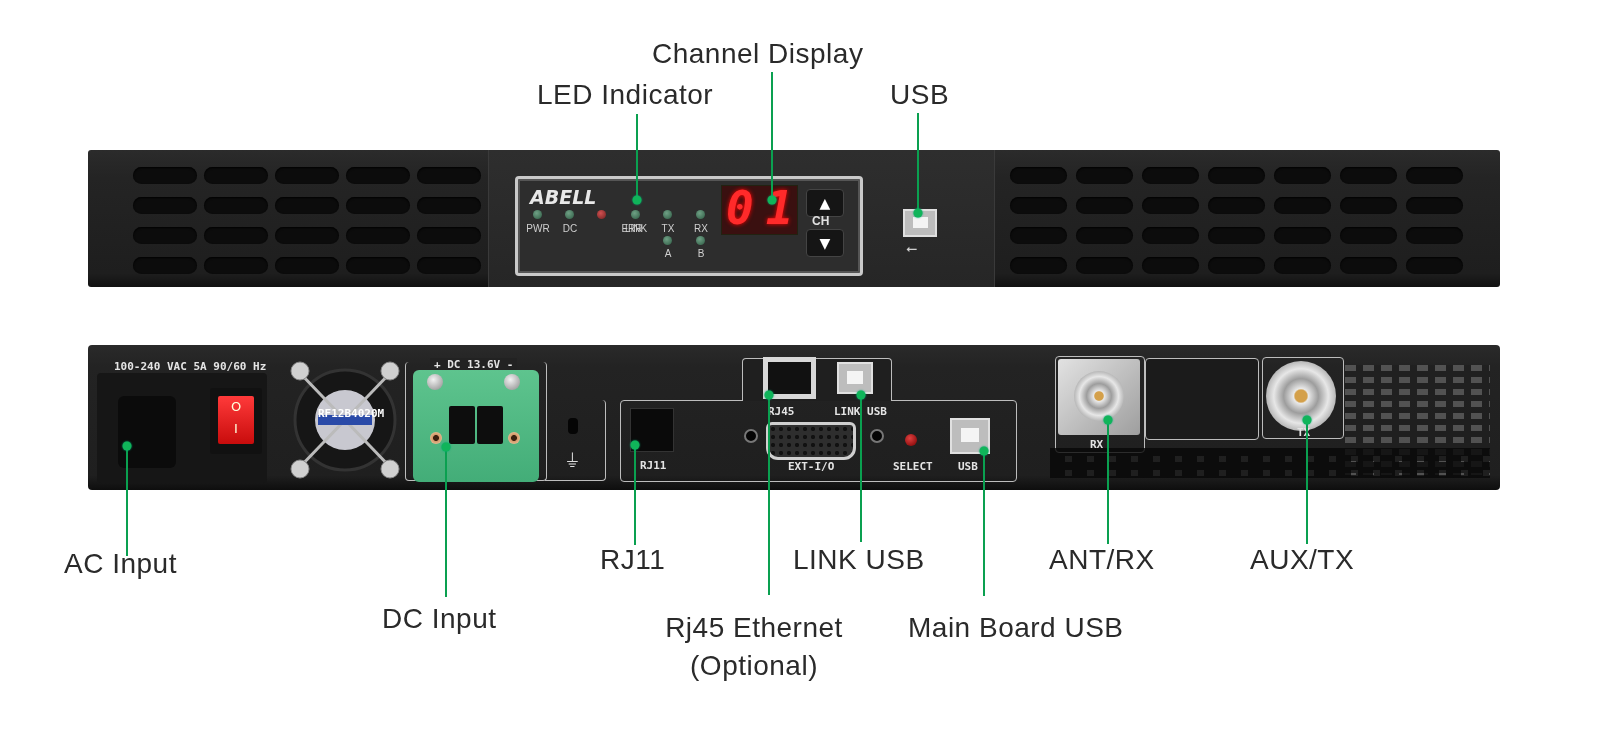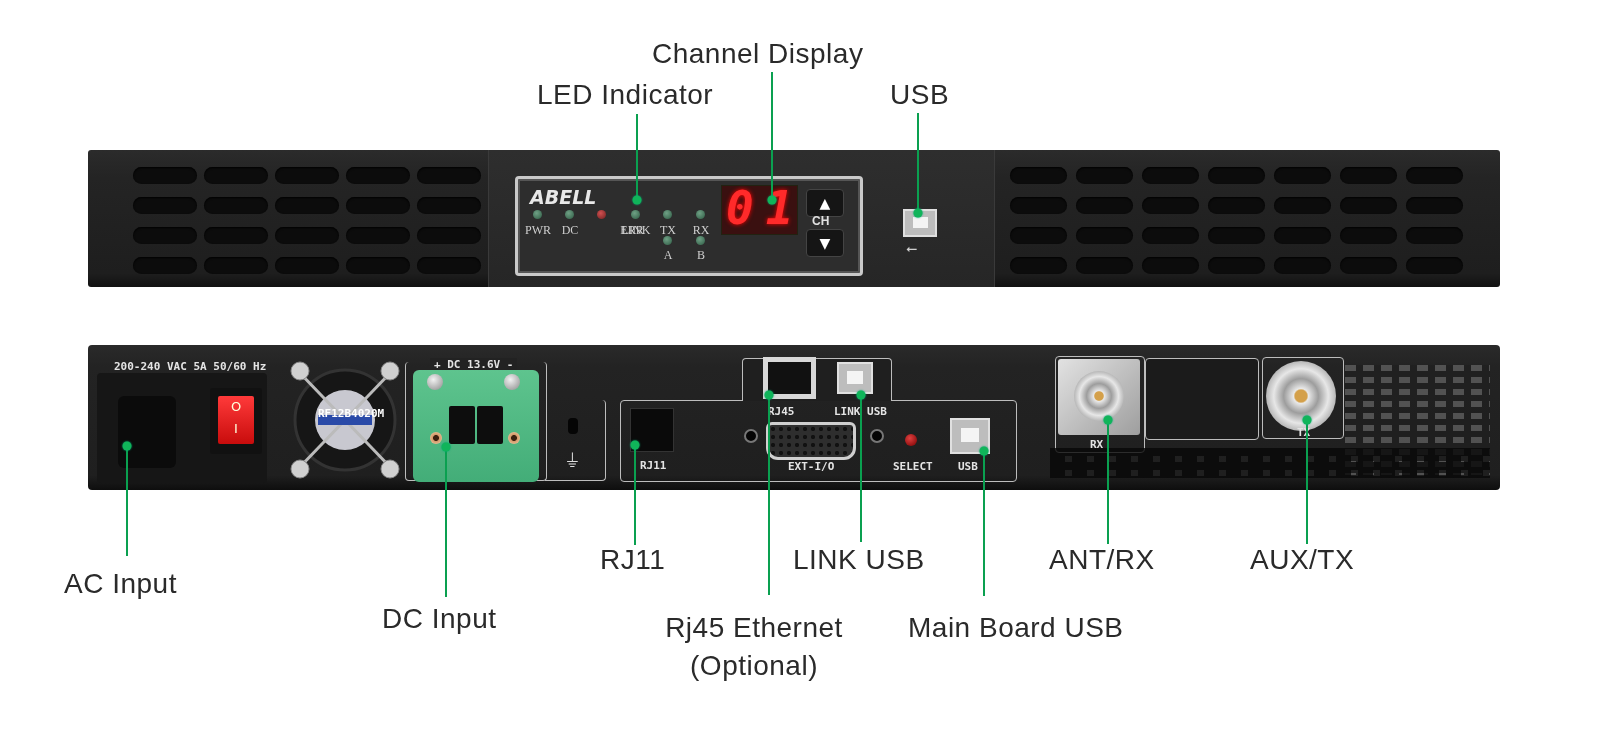--- a/index.html
+++ b/index.html
@@ -10,21 +10,21 @@
   .dot { position:absolute; width:9px; height:9px; border-radius:50%; background:#10b45a; transform:translate(-50%,-50%); box-shadow:0 0 2px #0a7; }
 
   
   .front { position:absolute; left:88px; top:150px; width:1412px; height:137px; background:linear-gradient(#2b2b2b,#242424 20%,#1e1e1e 90%,#111); border-radius:3px; }
   .front .mid { position:absolute; left:400px; top:0; width:505px; height:137px; background:linear-gradient(#2e2e2e,#262626); border-left:1px solid #3a3a3a; border-right:1px solid #3a3a3a; }
   .vent { position:absolute; background:#0c0c0c; border-radius:10px; box-shadow:inset 0 1px 2px #000; }
   .panel { position:absolute; left:515px; top:176px; width:342px; height:94px; background:#2d2d2d; border:3px solid #c9c9c9; border-radius:4px; box-shadow:inset 0 0 0 2px #555; }
   .logo { position:absolute; left:530px; top:186px; color:#e8e8e8; font-style:italic; font-weight:bold; font-size:19px; letter-spacing:0px; font-family:"DejaVu Sans", sans-serif; }
   .led { position:absolute; width:9px; height:9px; border-radius:50%; background:radial-gradient(circle at 40% 35%, #6fa085, #2e5c44); }
   .led.err { background:radial-gradient(circle at 40% 35%, #d05050, #702020); }
-  .ledlbl { position:absolute; color:#cfcfcf; font-size:12px; transform:translateX(-50%); font-family:Liberation Serif, serif; }
+  .ledlbl { position:absolute; color:#cfcfcf; font-size:10px; transform:translateX(-50%); font-family:Liberation Sans, sans-serif; }
   .seg { position:absolute; left:721px; top:185px; width:75px; height:48px; background:#3a1010; border:1px solid #221; }
   .segtxt { position:absolute; left:726px; top:181px; color:#ff2a2a; font-size:46px; font-family:"DejaVu Sans Mono", monospace; letter-spacing:12px; text-shadow:0 0 4px #ff0000; font-weight:bold; font-style:italic; }
   .chbtn { position:absolute; left:806px; width:36px; height:26px; background:#151515; border-radius:4px; border:1px solid #444; color:#fff; font-size:14px; text-align:center; line-height:26px; }
   .chlbl { position:absolute; left:812px; top:214px; color:#e0e0e0; font-size:12px; font-weight:bold; font-family:"Liberation Sans", sans-serif; }
   .usbport { position:absolute; background:#bdbdbd; border:2px solid #e0e0e0; box-sizing:border-box; }
   .usbport::after { content:""; position:absolute; left:25%; top:25%; width:50%; height:45%; background:#f4f4f4; }
 
   
   .rear { position:absolute; left:88px; top:345px; width:1412px; height:145px; background:linear-gradient(#2a2a2a,#232323 15%,#1f1f1f 90%,#0e0e0e); border-radius:4px; }
   .sm { position:absolute; color:#e4e4e4; font-size:11px; font-weight:bold; font-family:"DejaVu Sans Mono", monospace; white-space:nowrap; }
@@ -130,21 +130,21 @@
 <div class="segtxt">01</div>
 <div class="chbtn" style="top:189px"><span>▲</span></div>
 <div class="chlbl">CH</div>
 <div class="chbtn" style="top:229px"><span>▼</span></div>
 
 <div class="usbport" style="left:903px;top:209px;width:34px;height:28px"></div>
 <div style="position:absolute;left:906px;top:240px;color:#cfcfcf;font-size:14px">⭠</div>
 
 <div class="rear"></div>
 
-<div class="sm" style="left:114px;top:360px">200-240 VAC  5A 50/60 Hz</div>
+<div class="sm" style="left:114px;top:360px">100-240 VAC  5A 90/60 Hz</div>
 <div class="acinlet"></div>
 <div class="iec"></div>
 <div class="switch">
   <div class="rocker">
       <div>O</div>
       <div>I</div>
     </div>
 </div>
 
 <svg class="fan" viewBox="0 0 110 118">
@@ -225,21 +225,21 @@
 <div class="vline" style="left:983px;top:451px;height:145px"></div>
 <div class="dot" style="left:984px;top:451px"></div>
 <div class="vline" style="left:1107px;top:420px;height:124px"></div>
 <div class="dot" style="left:1108px;top:420px"></div>
 <div class="vline" style="left:1306px;top:420px;height:124px"></div>
 <div class="dot" style="left:1307px;top:420px"></div>
 
 <div class="label" style="left:652px;top:38px">Channel Display</div>
 <div class="label" style="left:537px;top:79px">LED Indicator</div>
 <div class="label" style="left:890px;top:79px">USB</div>
-<div class="label" style="left:64px;top:568px">AC Input</div>
+<div class="label" style="left:64px;top:548px">AC Input</div>
 <div class="label" style="left:382px;top:603px">DC Input</div>
 <div class="label" style="left:600px;top:544px">RJ11</div>
 <div class="label center" style="left:754px;top:612px">Rj45 Ethernet</div>
 <div class="label center" style="left:754px;top:650px">(Optional)</div>
 <div class="label" style="left:793px;top:544px">LINK USB</div>
 <div class="label" style="left:908px;top:612px">Main Board USB</div>
 <div class="label" style="left:1049px;top:544px">ANT/RX</div>
 <div class="label" style="left:1250px;top:544px">AUX/TX</div>
 
 </body></html>

